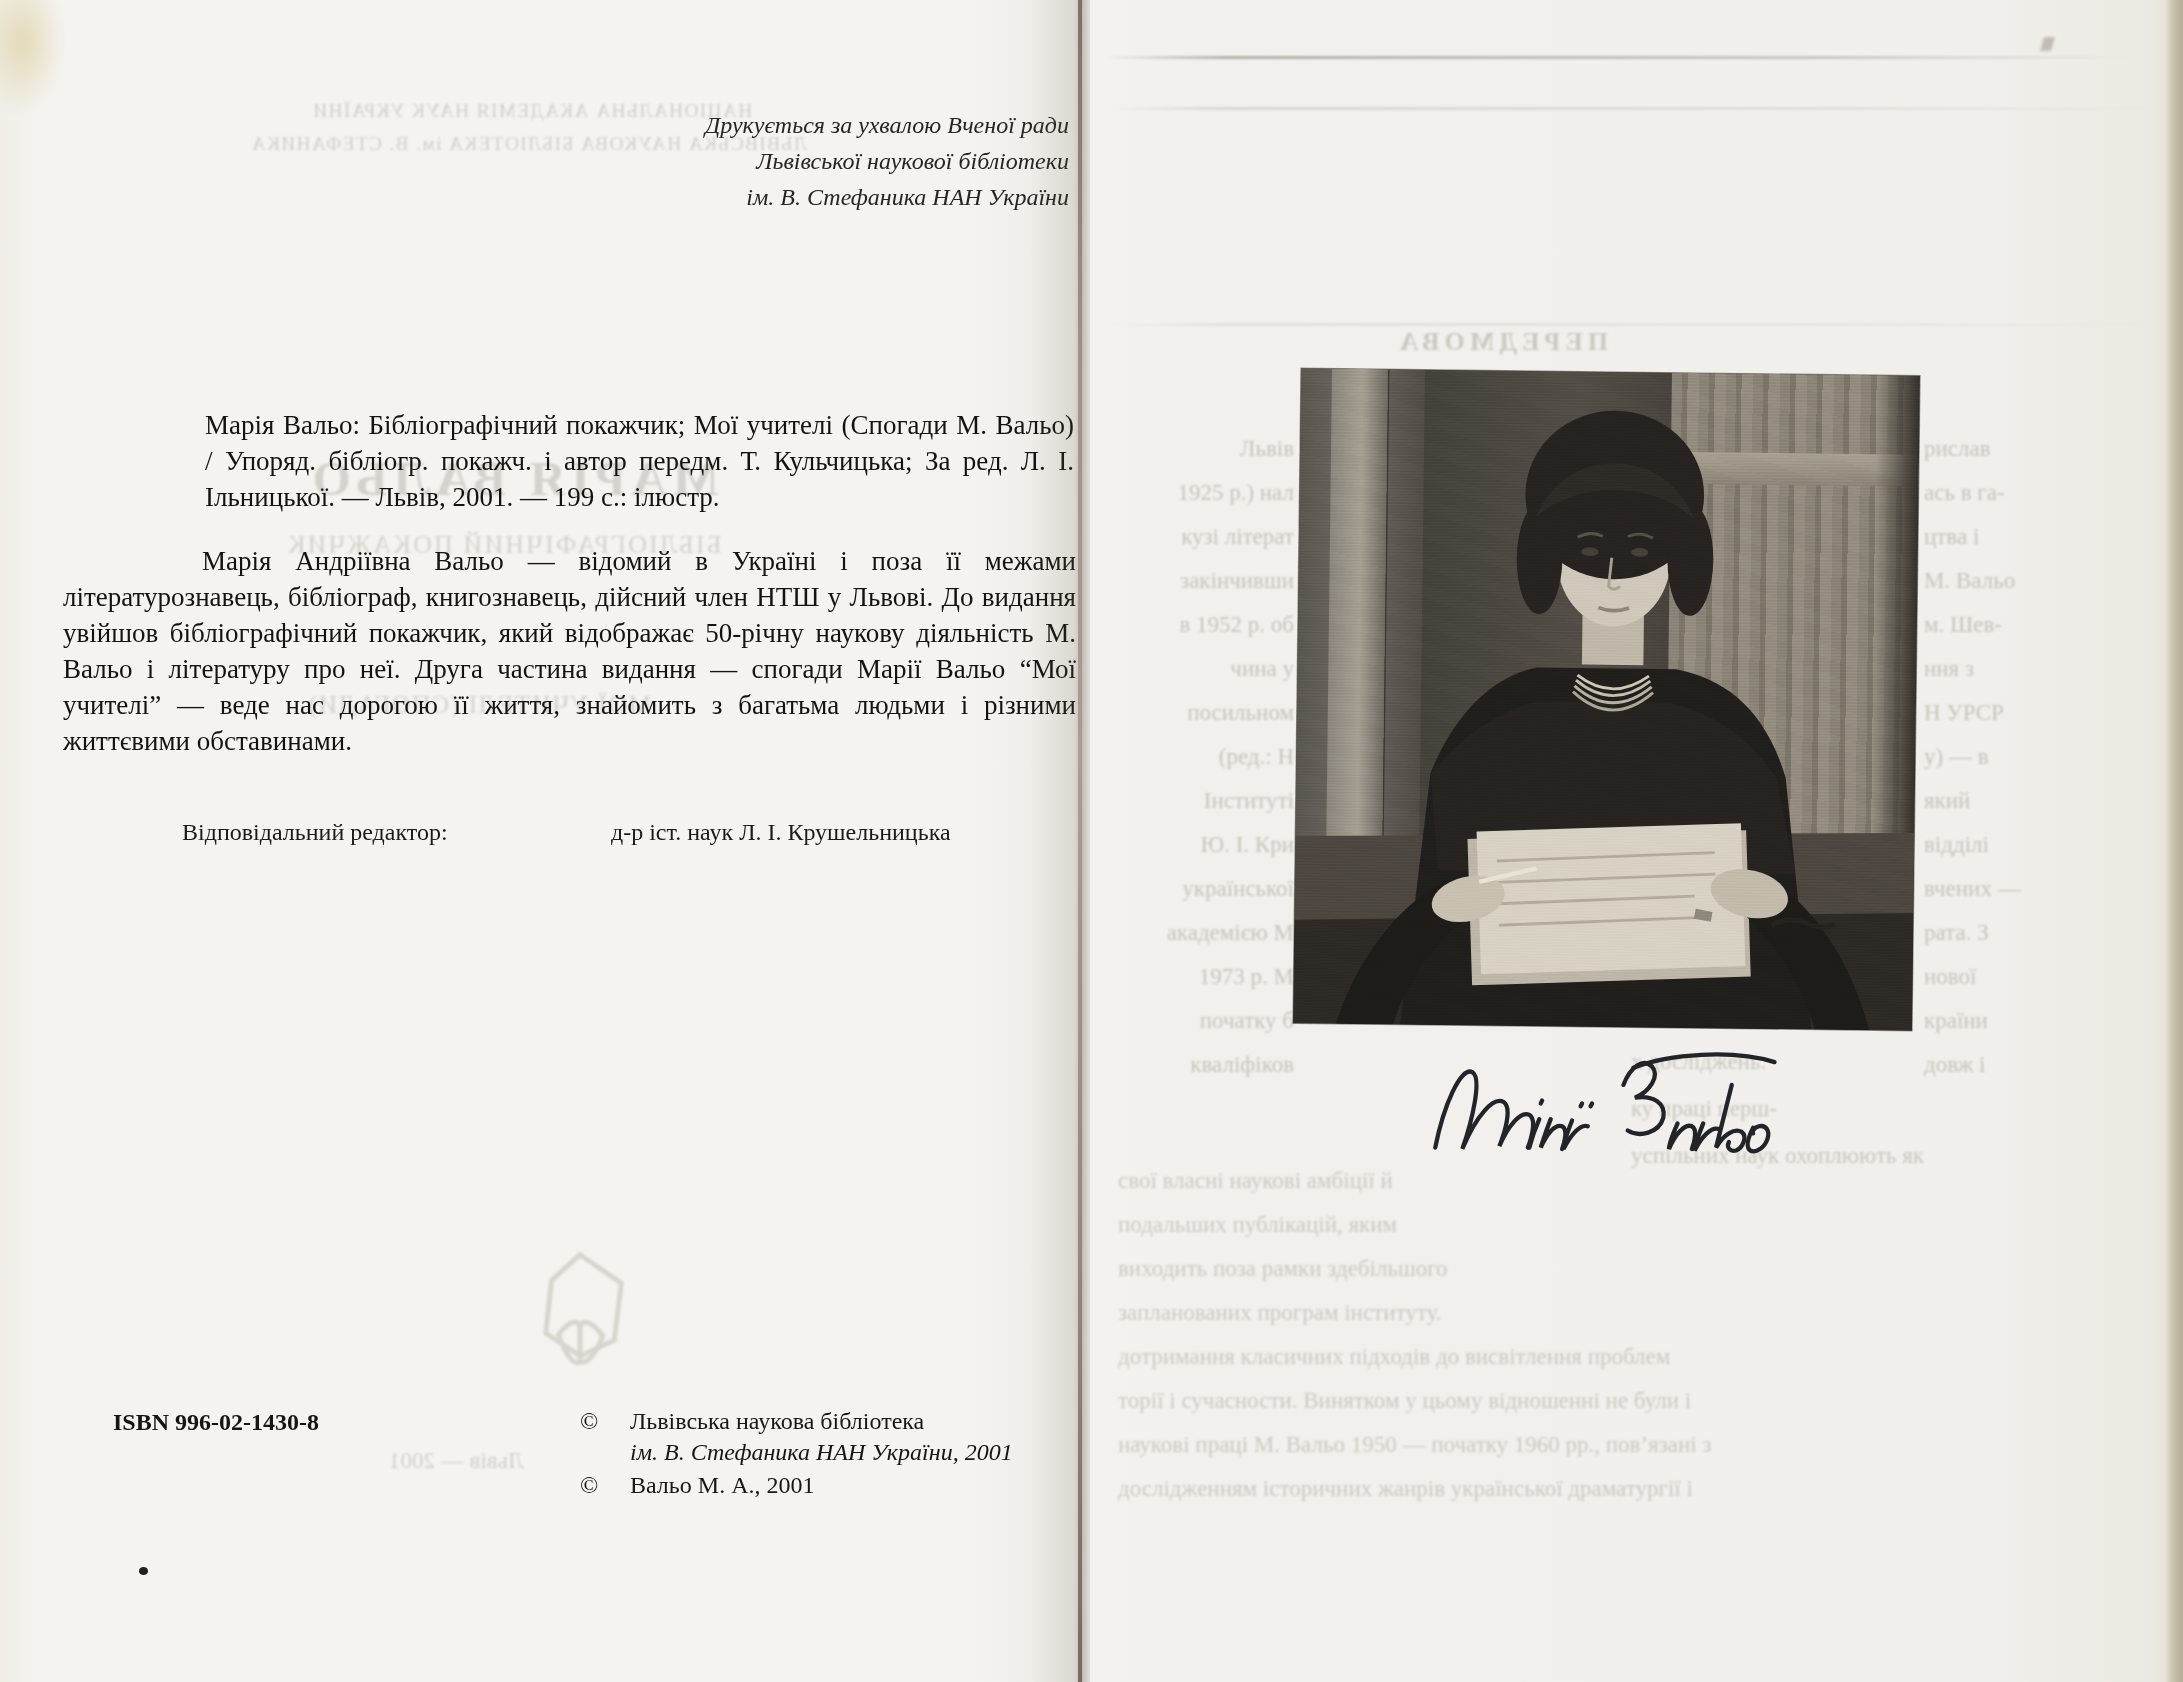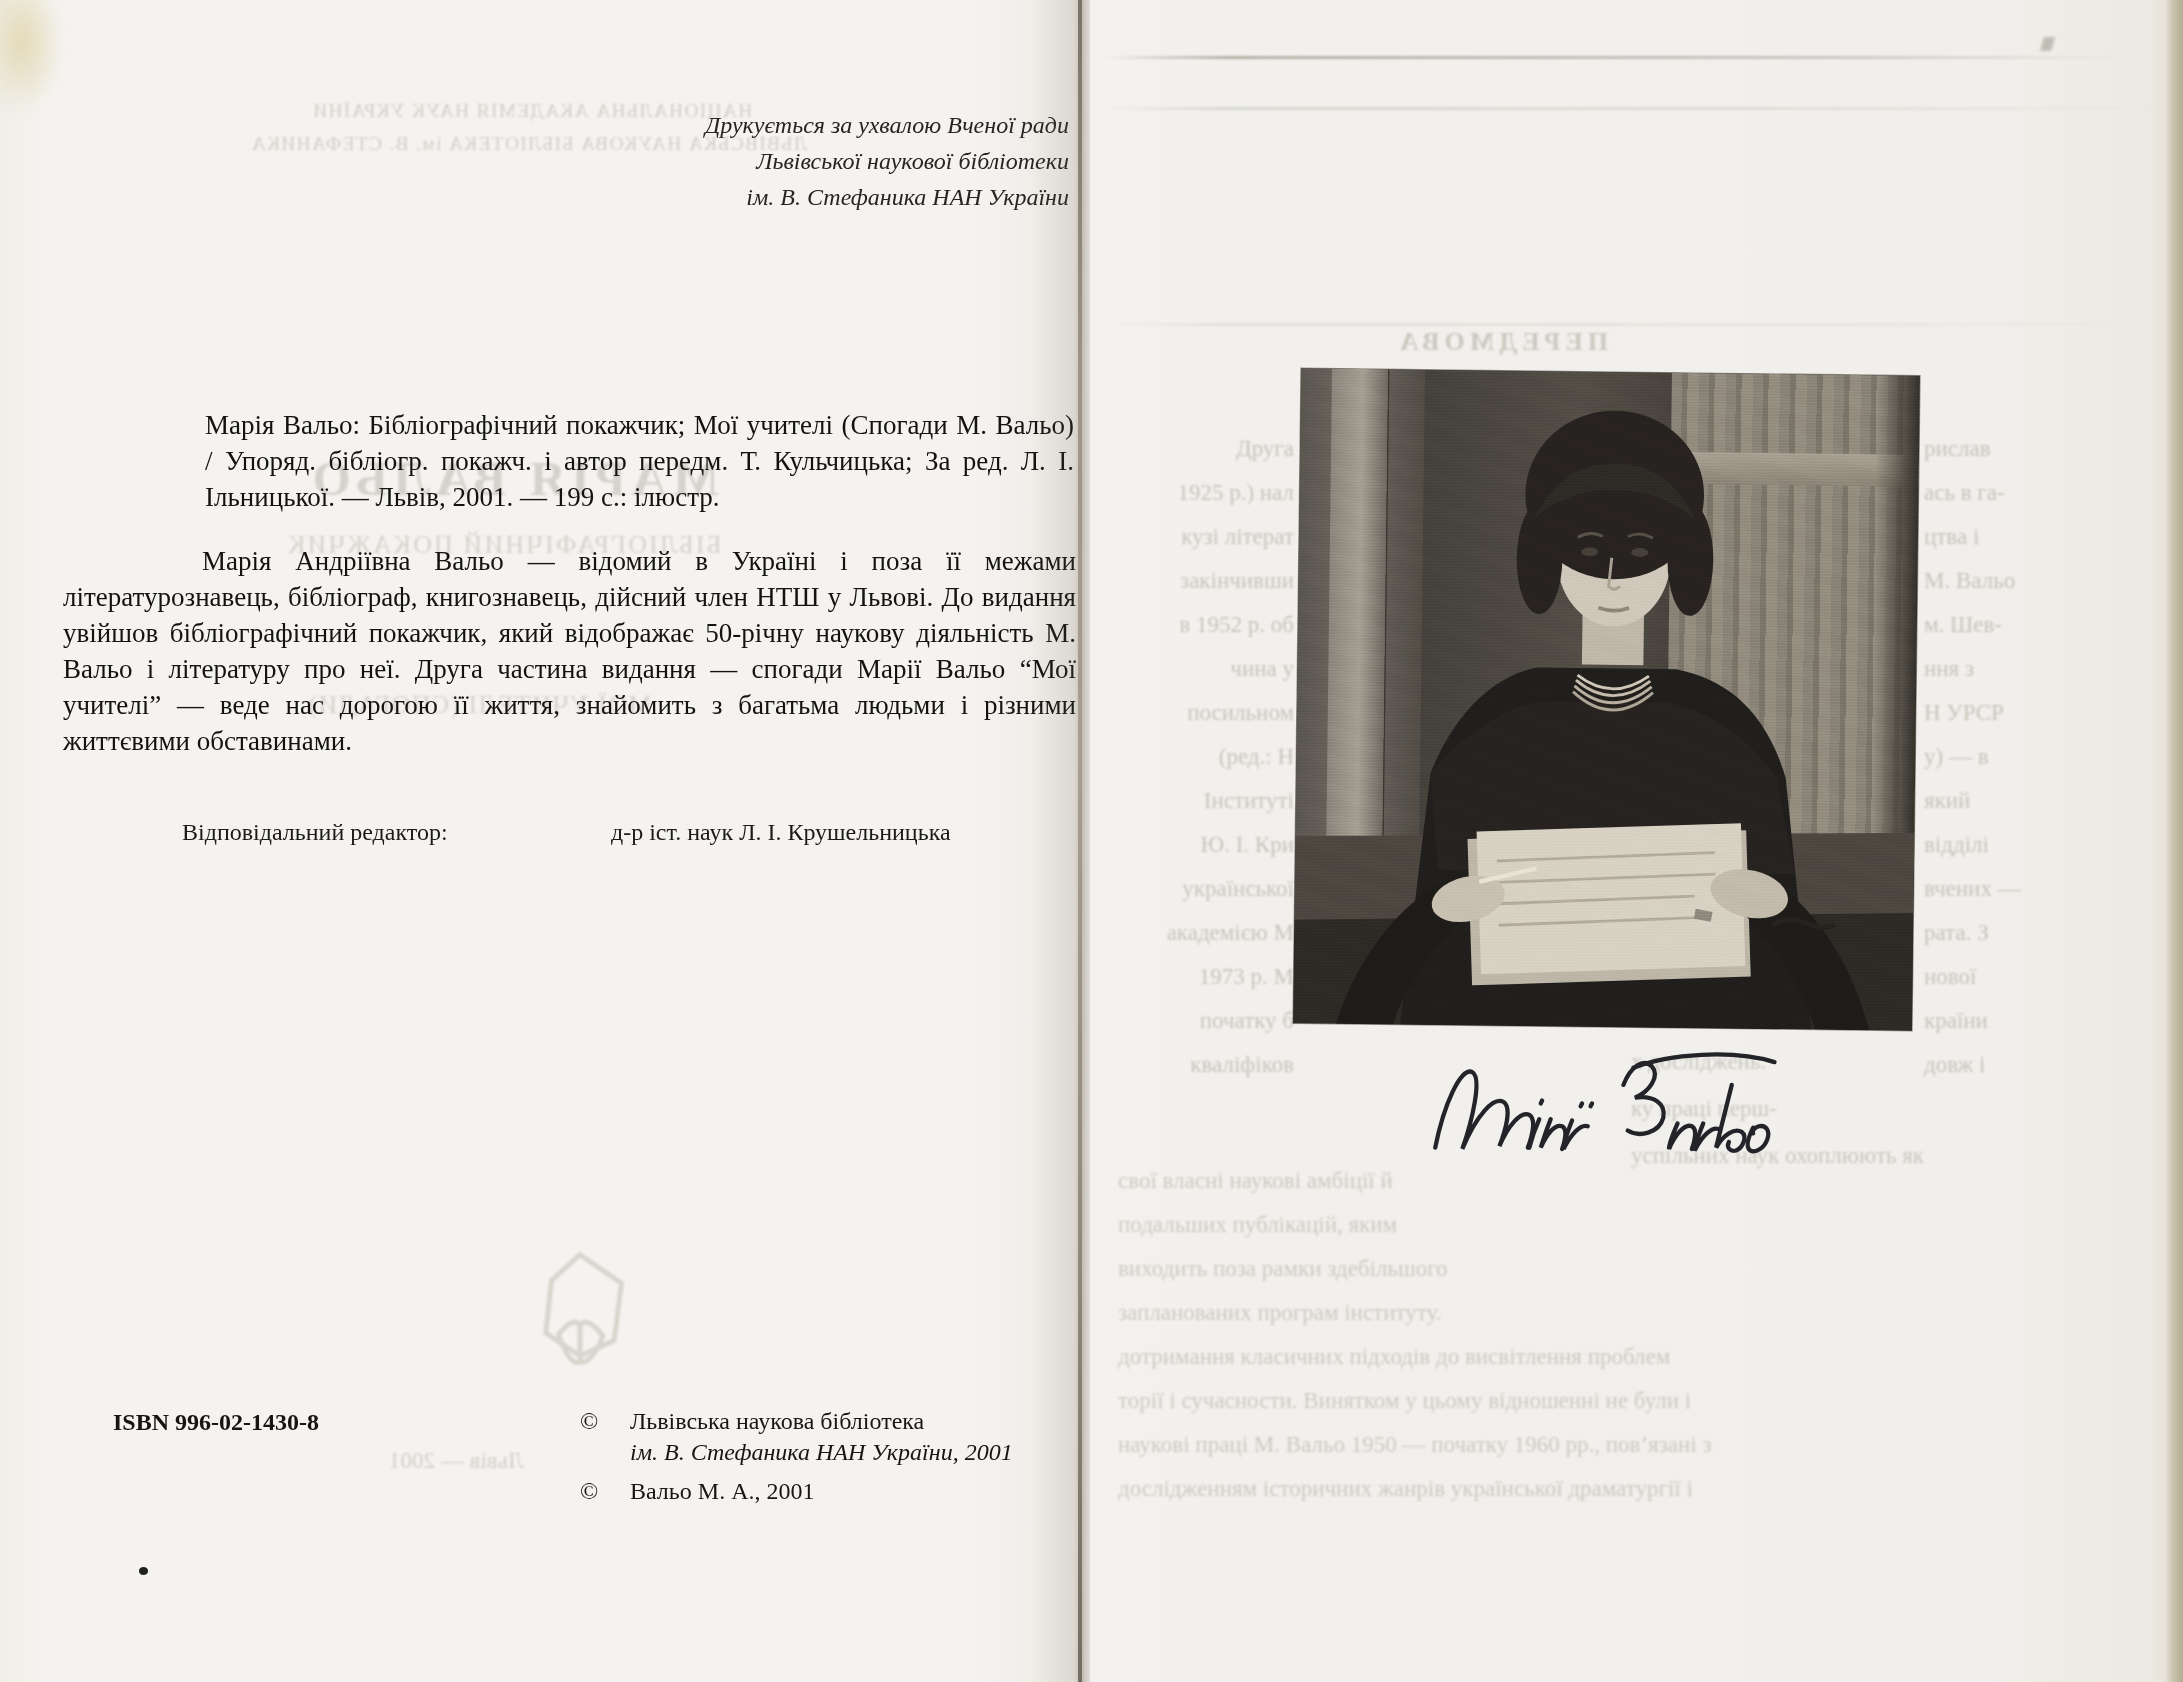--- a/index.html
+++ b/index.html
@@ -20,21 +20,21 @@
        text-align:justify;color:#141311;}
   .annot{position:absolute;left:63px;top:516px;width:1013px;font-size:27px;line-height:36px;
          text-align:justify;text-indent:139px;color:#141311;}
   .editor{position:absolute;left:182px;top:819px;width:900px;font-size:24px;color:#1b1a18;}
   .editor .ed-name{position:absolute;left:429px;top:0;}
   .isbn{position:absolute;left:113px;top:1409px;font-size:24px;font-weight:bold;color:#161513;}
   .copyright{position:absolute;left:580px;top:1406px;font-size:24px;line-height:31px;color:#171614;}
   .cp-row{position:relative;white-space:nowrap;}
   .cp-sym{display:inline-block;width:50px;}
   .cp-indent{padding-left:50px;font-style:italic;}
-  .cp-gap{margin-top:8px;font-family:Liberation Serif, serif;}
+  .cp-gap{margin-top:2px;font-family:Liberation Serif, serif;}
   .ink-dot{position:absolute;left:139px;top:1567px;width:9.3px;height:7.9px;border-radius:50%;
            background:#20201e;}
 
   
   .bt{position:absolute;color:#8d877a;transform:scaleX(-1);filter:blur(1.1px);opacity:.42;
       font-family:"Liberation Serif","DejaVu Serif",serif;white-space:nowrap;}
   .bt-hdr{left:257px;top:94px;width:550px;font-size:19.3px;line-height:33px;text-align:center;
           letter-spacing:1.4px;opacity:.34;}
   .bt-title{left:307px;top:450px;font-size:49px;font-weight:bold;letter-spacing:5.7px;opacity:.30;}
   .bt-sub{left:286px;top:530px;font-size:26px;letter-spacing:2.1px;opacity:.30;}
@@ -161,21 +161,21 @@
 
   <div class="crease" style="left:1104px;top:56px;width:1029px;opacity:.85;"></div>
   <div class="crease" style="left:1104px;top:107px;width:1058px;opacity:.35;"></div>
   <div class="crease" style="left:1104px;top:323px;width:1058px;opacity:.22;"></div>
   <div class="artifact-mark"></div>
 
   <div class="rbt rbt-title">ПЕРЕДМОВА</div>
 
   <div class="rbt bt-col bt-col-left">
 
-  <div class="bt-line">Друга</div>
+  <div class="bt-line">Львів</div>
       <div class="bt-line">1925 р.) нал</div>
       <div class="bt-line">кузі літерат</div>
       <div class="bt-line">закінчивши</div>
       <div class="bt-line">в 1952 р. об</div>
       <div class="bt-line">чина у</div>
       <div class="bt-line">посильном</div>
       <div class="bt-line">(ред.: Н</div>
       <div class="bt-line">Інституті</div>
       <div class="bt-line">Ю. І. Кри</div>
       <div class="bt-line">української</div>

